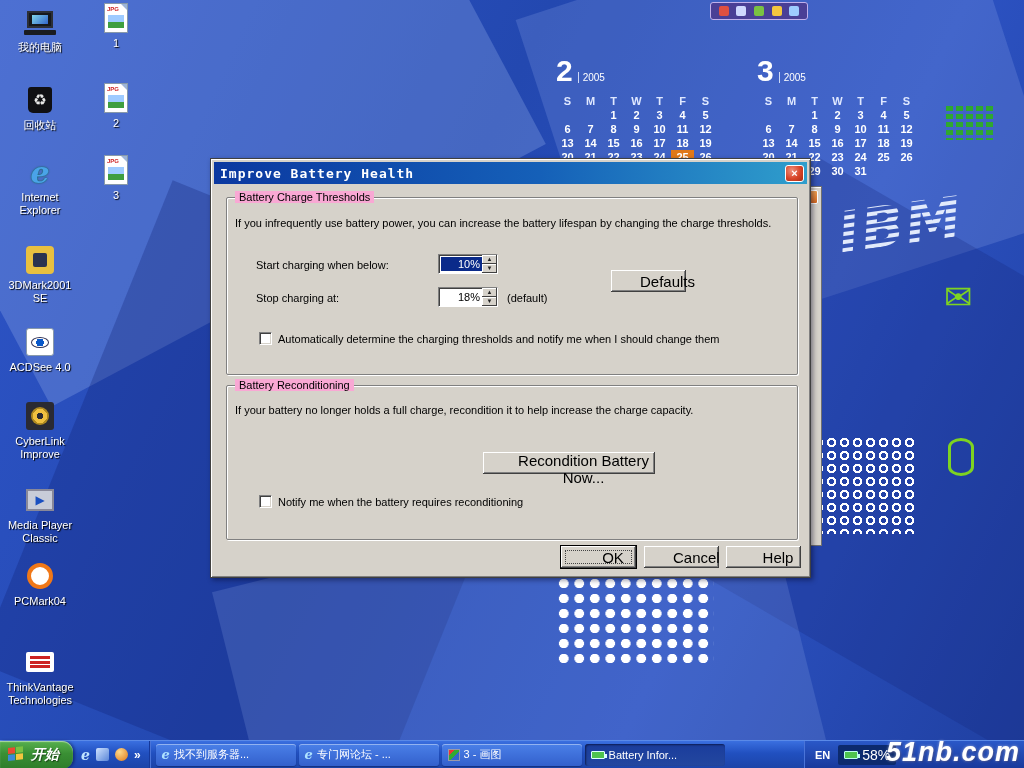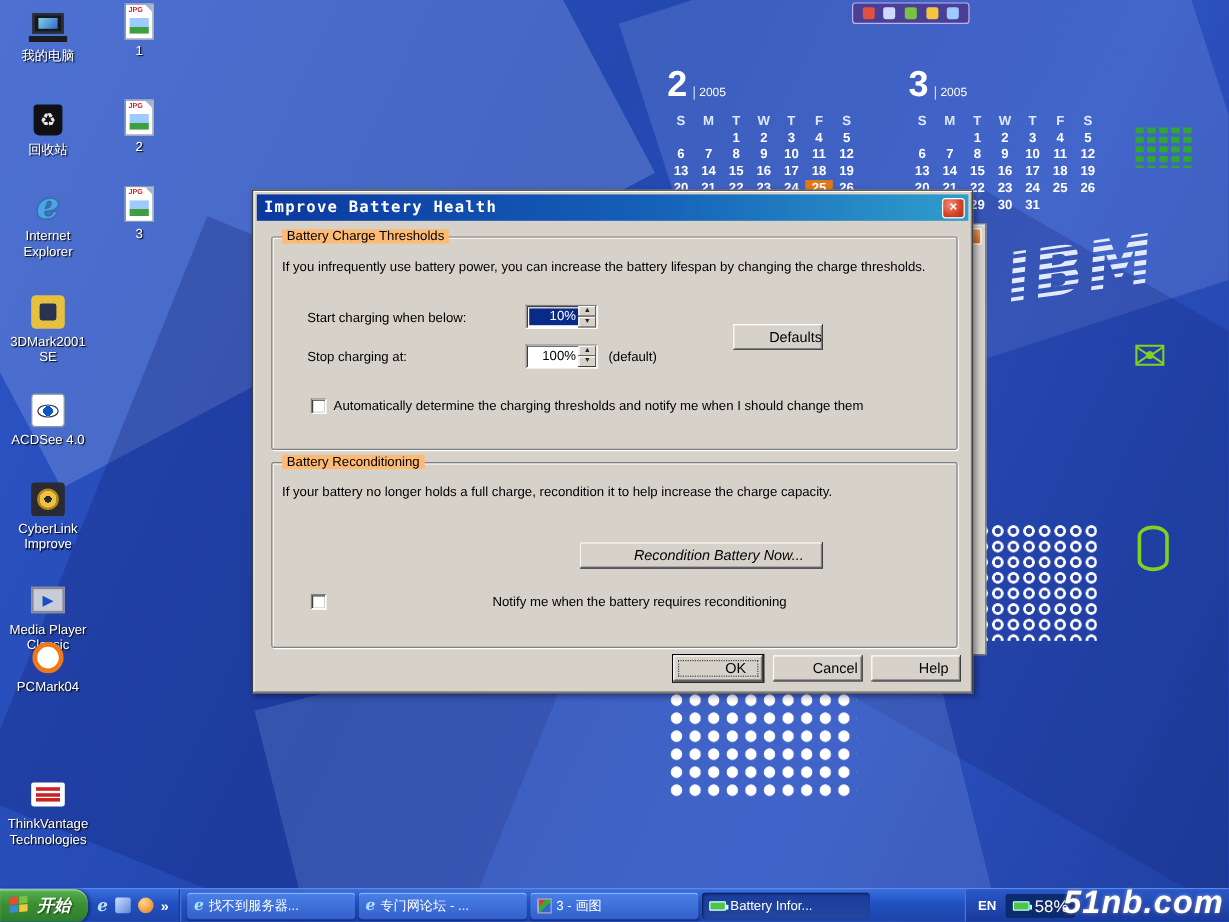--- a/index.html
+++ b/index.html
@@ -68,23 +68,23 @@
   #bg-window{position:absolute;left:300px;top:186px;width:522px;height:360px;background:#d6d2ca;border:1px solid #707070;box-shadow:inset 1px 1px 0 #fff;z-index:5;}
   .bgw-close{position:absolute;top:3px;right:3px;width:17px;height:14px;background:linear-gradient(#f0a050,#d86a20);border:1px solid #fff;border-radius:2px;}
 
   
   #dialog{position:absolute;left:210px;top:158px;width:601px;height:420px;background:#d6d2ca;border:1px solid #404040;
     box-shadow:inset 1px 1px 0 #fff,inset -1px -1px 0 #808080,2px 2px 5px rgba(0,0,30,.45);z-index:10;padding:3px;font-size:11px;color:#000;}
   .titlebar{height:22px;background:linear-gradient(90deg,#0b38a0 0%,#1560b8 55%,#2f9ecc 100%);display:flex;align-items:center;padding:0 3px 0 6px;}
   .title-text{flex:1;color:#fff;font-family:"DejaVu Sans Mono",monospace;font-weight:bold;font-size:13px;letter-spacing:1px;}
   .close-btn{width:19px;height:17px;background:radial-gradient(circle at 35% 30%,#f0907c,#d84428 55%,#a82c14);border:1px solid #fff;border-radius:3px;color:#fff;font-size:11px;line-height:15px;text-align:center;font-weight:bold;cursor:pointer;}
   .groupbox{position:absolute;border:1px solid #808080;box-shadow:inset 1px 1px 0 #fff,1px 1px 0 #fff;border-radius:2px;}
-  .group-legend{position:absolute;top:-7px;left:8px;background:#fdba74;padding:0 4px;font-size:11px;}
+  .group-legend{position:absolute;top:-7px;left:8px;background:#f9a8d4;padding:0 4px;font-size:11px;}
   .dlg-text{position:absolute;font-size:11px;}
-  .btn{position:absolute;height:22px;background:#d6d2ca;border:none;font-size:12px;font-family:"Liberation Sans",sans-serif;
+  .btn{position:absolute;height:22px;background:#d6d2ca;border:none;font-size:15px;font-family:"Liberation Sans",sans-serif;
     box-shadow:inset -1px -1px 0 #404040,inset 1px 1px 0 #fff,inset -2px -2px 0 #808080;cursor:pointer;padding-left:29px;}
   .btn-default{box-shadow:0 0 0 1px #000,inset -1px -1px 0 #404040,inset 1px 1px 0 #fff,inset -2px -2px 0 #808080;outline:1px dotted #444;outline-offset:-5px;}
   .spinbox{position:absolute;width:60px;height:20px;background:#fff;border:1px solid #808080;border-right-color:#fff;border-bottom-color:#fff;box-shadow:inset 1px 1px 0 #404040;display:flex;}
   .spin-value{flex:1;font-size:11px;line-height:18px;text-align:right;padding-right:2px;}
   .spin-selected{background:#0a2a8a;color:#fff;align-self:center;line-height:14px;margin-left:2px;}
   .spin-arrows{width:15px;display:flex;flex-direction:column;}
   .spin-btn{flex:1;background:#d6d2ca;box-shadow:inset -1px -1px 0 #404040,inset 1px 1px 0 #fff;font-size:6px;line-height:9px;text-align:center;color:#222;cursor:pointer;}
   .checkbox{position:absolute;width:13px;height:13px;background:#fff;border:1px solid;border-color:#808080 #fff #fff #808080;box-shadow:inset 1px 1px 0 #404040,inset -1px -1px 0 #d6d2ca;cursor:pointer;}
 
   
@@ -292,21 +292,21 @@
   <span class="dsk-label">CyberLink Improve</span>
 </div>
 <div class="dsk-item" style="left:2px;top:484px;">
   <span class="ico">
       <span class="mpc">
         <span class="mpc-play">▶</span>
       </span>
     </span>
   <span class="dsk-label">Media Player Classic</span>
 </div>
-<div class="dsk-item" style="left:2px;top:532px;">
+<div class="dsk-item" style="left:2px;top:560px;">
   <span class="ico">
       <span class="pcmark"></span>
     </span>
   <span class="dsk-label">PCMark04</span>
 </div>
 <div class="dsk-item" style="left:2px;top:646px;">
   <span class="ico">
       <span class="tvt">
         <span></span>
         <span></span>
@@ -373,38 +373,38 @@
     <span class="spin-arrows">
       <span class="spin-btn">▲</span>
       <span class="spin-btn">▼</span>
     </span>
   </div>
 
   <button class="btn" style="left:400px;top:111px;width:75px;">Defaults</button>
 
   <div class="dlg-text" style="left:45px;top:133px;">Stop charging at:</div>
   <div class="spinbox" style="left:227px;top:128px;">
-    <span class="spin-value">100%</span>
+    <span class="spin-value">18%</span>
     <span class="spin-arrows">
       <span class="spin-btn">▲</span>
       <span class="spin-btn">▼</span>
     </span>
   </div>
   <div class="dlg-text" style="left:296px;top:133px;">(default)</div>
 
   <span class="checkbox" style="left:48px;top:173px;"></span>
   <div class="dlg-text" style="left:67px;top:174px;width:510px;">Automatically determine the charging thresholds and notify me when I should change them</div>
 
   <div class="groupbox" style="left:15px;top:226px;width:572px;height:155px;">
     <span class="group-legend">Battery Reconditioning</span>
   </div>
   <div class="dlg-text" style="left:24px;top:245px;width:556px;">If your battery no longer holds a full charge, recondition it to help increase the charge capacity.</div>
-  <button class="btn" style="left:272px;top:293px;width:203px;font-style:italic;">Recondition Battery Now...</button>
+  <button class="btn" style="left:272px;top:293px;width:172px;">Recondition Battery Now...</button>
   <span class="checkbox" style="left:48px;top:336px;"></span>
-  <div class="dlg-text" style="left:67px;top:337px;width:510px;text-align:center;">Notify me when the battery requires reconditioning</div>
+  <div class="dlg-text" style="left:67px;top:337px;width:510px;">Notify me when the battery requires reconditioning</div>
 
   <button class="btn btn-default" style="left:350px;top:387px;width:75px;">OK</button>
   <button class="btn" style="left:433px;top:387px;width:75px;">Cancel</button>
   <button class="btn" style="left:515px;top:387px;width:75px;">Help</button>
 </div>
 
 <div id="taskbar">
   <div class="start-btn">
     <span class="win-flag">
         <span class="wf1"></span>

